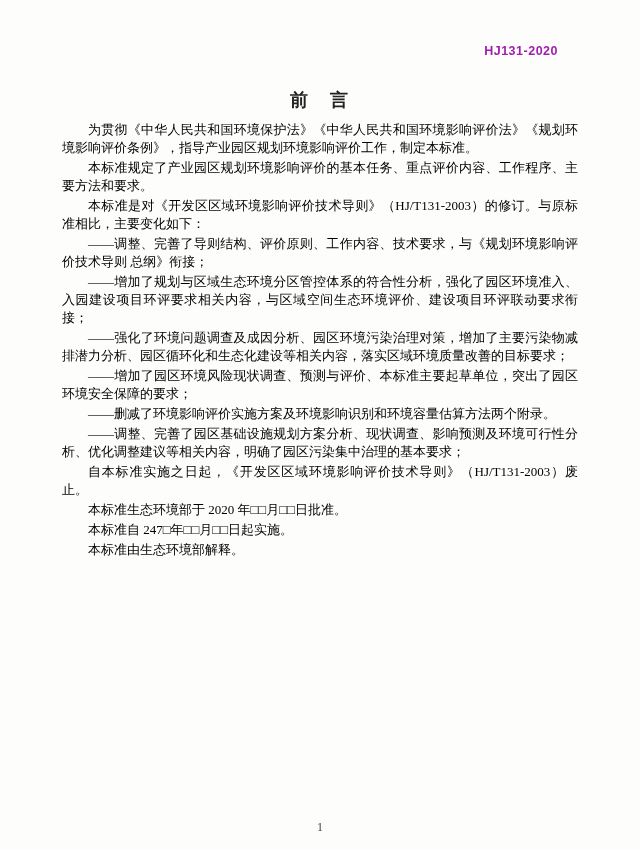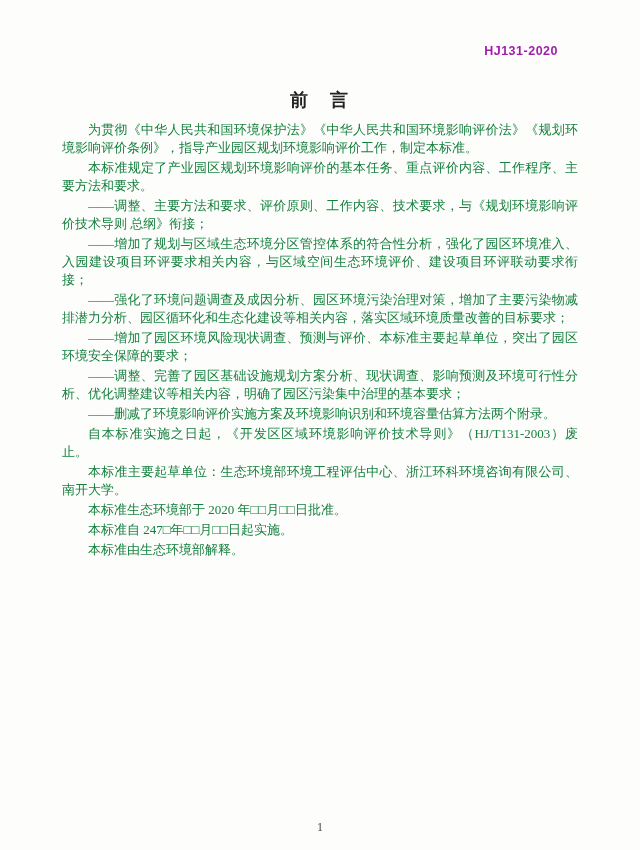--- a/index.html
+++ b/index.html
@@ -40,21 +40,21 @@
     color: #222222;
   }
   .body-text {
     position: absolute;
     top: 121px;
     left: 62px;
     width: 516px;
     font-size: 13px;
     line-height: 18px;
     text-align: justify;
-    color: #15803d;
+    color: #000000;
   }
   .body-text p {
     margin: 0 0 2px 0;
     text-indent: 2em;
   }
   .page-footer {
     position: absolute;
     top: 820px;
     left: 0;
     right: 0;
@@ -68,28 +68,28 @@
 
 <div class="page">
 
   <div class="doc-number">HJ131-2020</div>
 
   <h1 class="title">前　言</h1>
 
   <div class="body-text">
     <p>为贯彻《中华人民共和国环境保护法》《中华人民共和国环境影响评价法》《规划环境影响评价条例》，指导产业园区规划环境影响评价工作，制定本标准。</p>
     <p>本标准规定了产业园区规划环境影响评价的基本任务、重点评价内容、工作程序、主要方法和要求。</p>
-    <p>——调整、主要方法和要求、评价原则、工作内容、技术要求，与《规划环境影响评价技术导则 总纲》衔接；</p>
+    <p>本标准是对《开发区区域环境影响评价技术导则》（HJ/T131-2003）的修订。与原标准相比，主要变化如下：</p>
+    <p>——调整、完善了导则结构、评价原则、工作内容、技术要求，与《规划环境影响评价技术导则 总纲》衔接；</p>
     <p>——增加了规划与区域生态环境分区管控体系的符合性分析，强化了园区环境准入、入园建设项目环评要求相关内容，与区域空间生态环境评价、建设项目环评联动要求衔接；</p>
     <p>——强化了环境问题调查及成因分析、园区环境污染治理对策，增加了主要污染物减排潜力分析、园区循环化和生态化建设等相关内容，落实区域环境质量改善的目标要求；</p>
     <p>——增加了园区环境风险现状调查、预测与评价、本标准主要起草单位，突出了园区环境安全保障的要求；</p>
+    <p>——删减了环境影响评价实施方案及环境影响识别和环境容量估算方法两个附录。</p>
     <p>——调整、完善了园区基础设施规划方案分析、现状调查、影响预测及环境可行性分析、优化调整建议等相关内容，明确了园区污染集中治理的基本要求；</p>
-    <p>——删减了环境影响评价实施方案及环境影响识别和环境容量估算方法两个附录。</p>
     <p>自本标准实施之日起，《开发区区域环境影响评价技术导则》（HJ/T131-2003）废止。</p>
-    <p>本标准主要起草单位：生态环境部环境工程评估中心、浙江环科环境咨询有限公司、南开大学。</p>
     <p>本标准生态环境部于 2020 年□□月□□日批准。</p>
     <p>本标准自 247□年□□月□□日起实施。</p>
     <p>本标准由生态环境部解释。</p>
   </div>
 
   <div class="page-footer">1</div>
 
 </div>
 
 </body></html>

